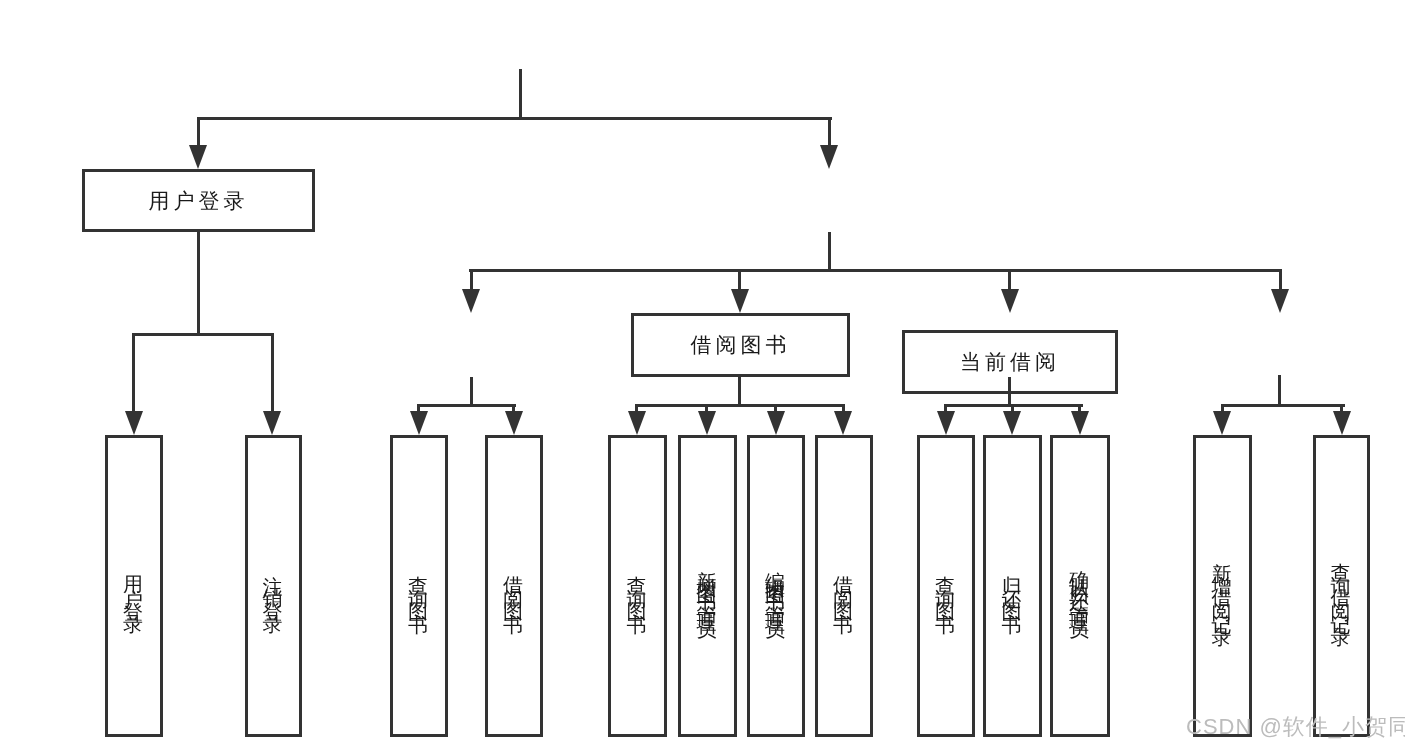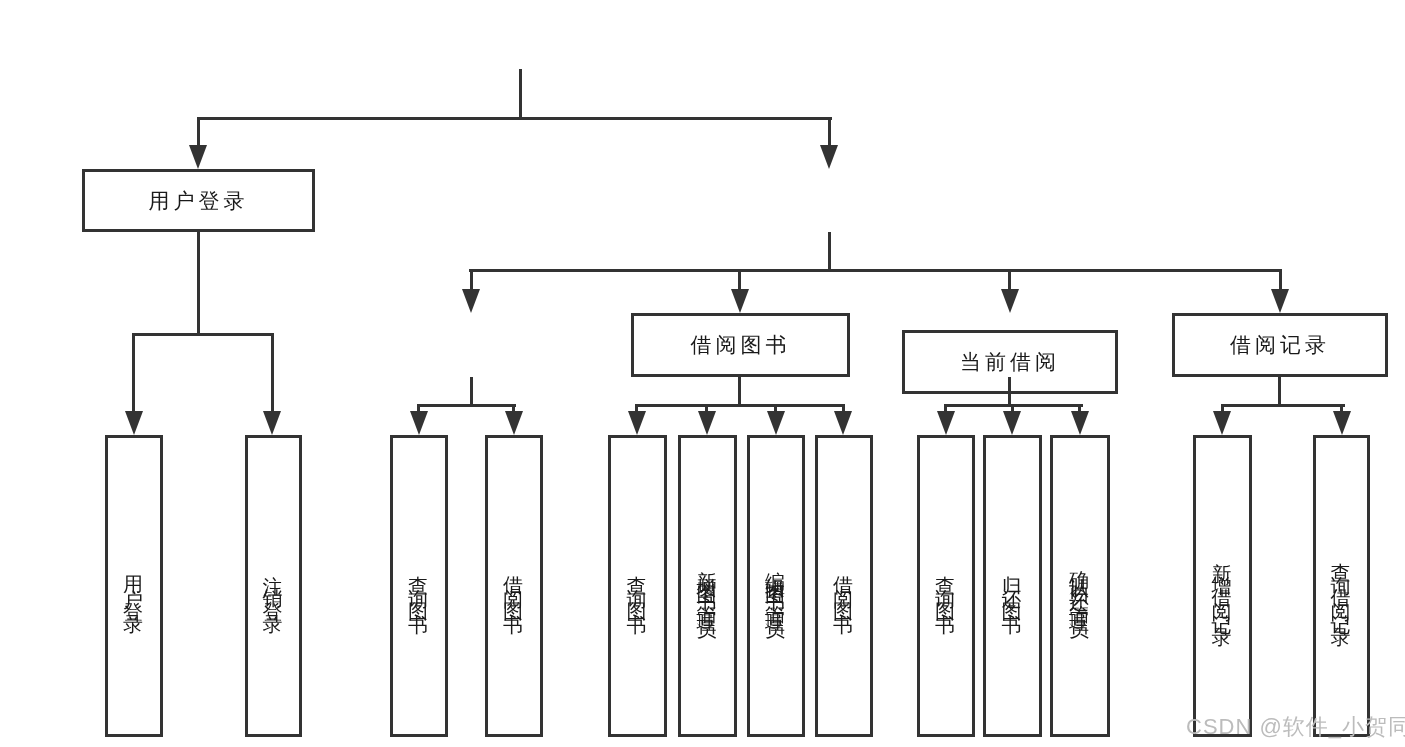--- a/index.html
+++ b/index.html
@@ -58,21 +58,20 @@
   <div class="line" style="left:738px;top:269px;width:3px;height:24px;"></div>
   <div class="line" style="left:1008px;top:269px;width:3px;height:24px;"></div>
   <div class="line" style="left:1279px;top:269px;width:3px;height:24px;"></div>
   <div class="arrow" style="left:462px;top:289px;"></div>
   <div class="arrow" style="left:731px;top:289px;"></div>
   <div class="arrow" style="left:1001px;top:289px;"></div>
   <div class="arrow" style="left:1271px;top:289px;"></div>
 
   <div class="hbox" style="left:631px;top:313px;width:219px;height:64px;">借阅图书</div>
   <div class="hbox" style="left:902px;top:313px;width:216px;height:64px;margin-top:17px;">当前借阅</div>
-  <div class="hbox" style="left:1172px;top:313px;width:216px;height:64px;">借阅记录</div>
 
   <div class="line" style="left:470px;top:377px;width:3px;height:30px;"></div>
   <div class="line" style="left:417px;top:404px;width:99px;height:3px;"></div>
   <div class="line" style="left:417px;top:404px;width:3px;height:12px;"></div>
   <div class="line" style="left:512px;top:404px;width:3px;height:12px;"></div>
   <div class="arrow" style="left:410px;top:411px;"></div>
   <div class="arrow" style="left:505px;top:411px;"></div>
 
   <div class="line" style="left:738px;top:377px;width:3px;height:30px;"></div>
   <div class="line" style="left:635px;top:404px;width:210px;height:3px;"></div>

